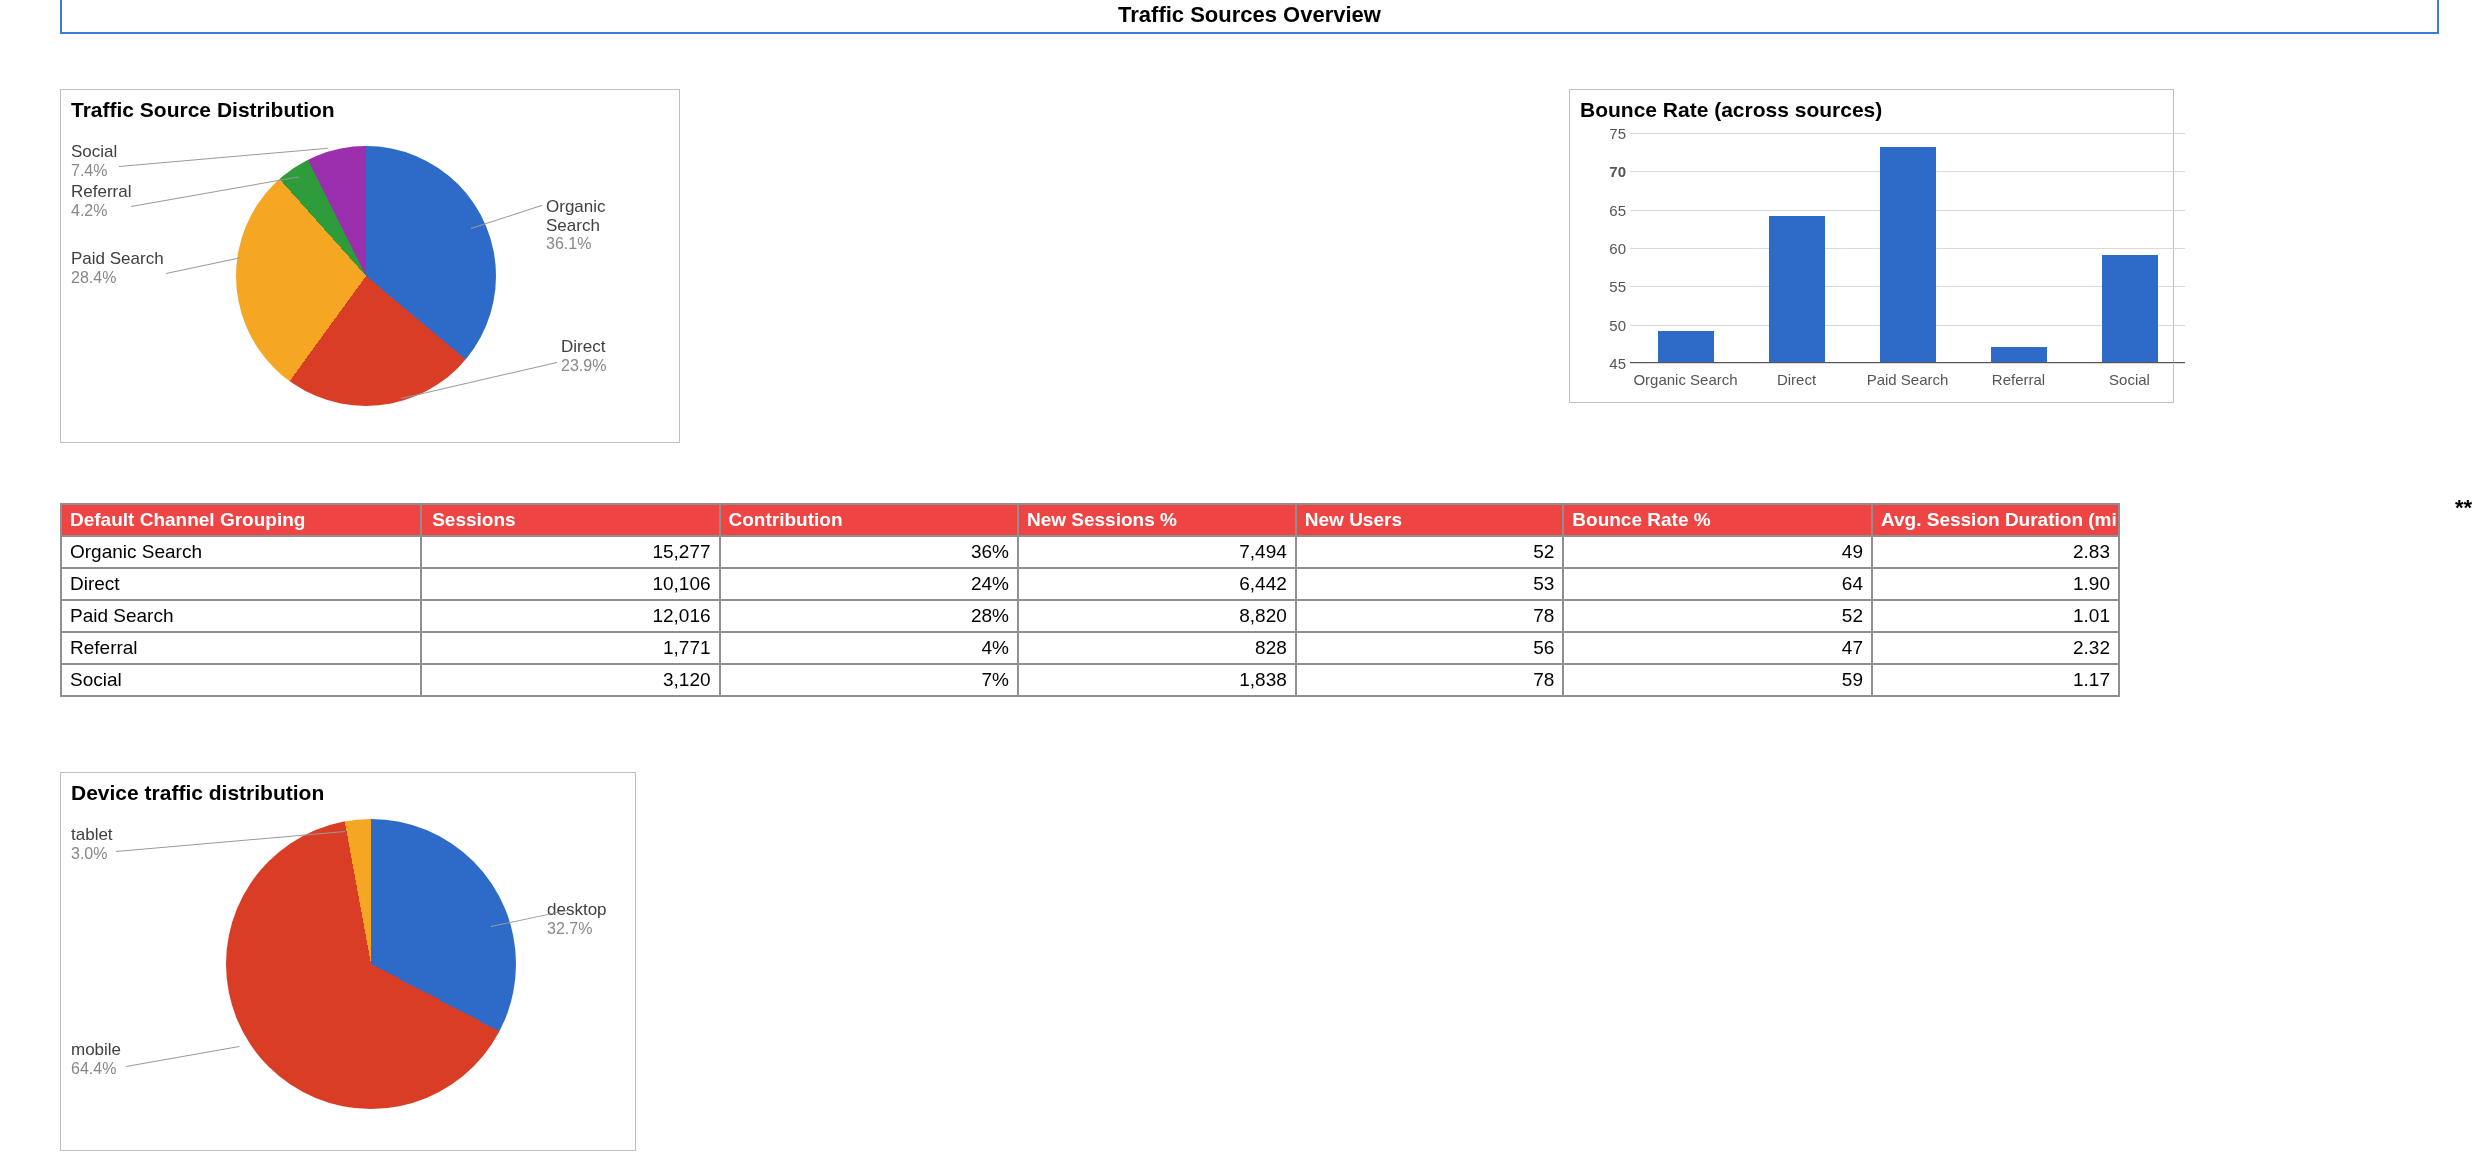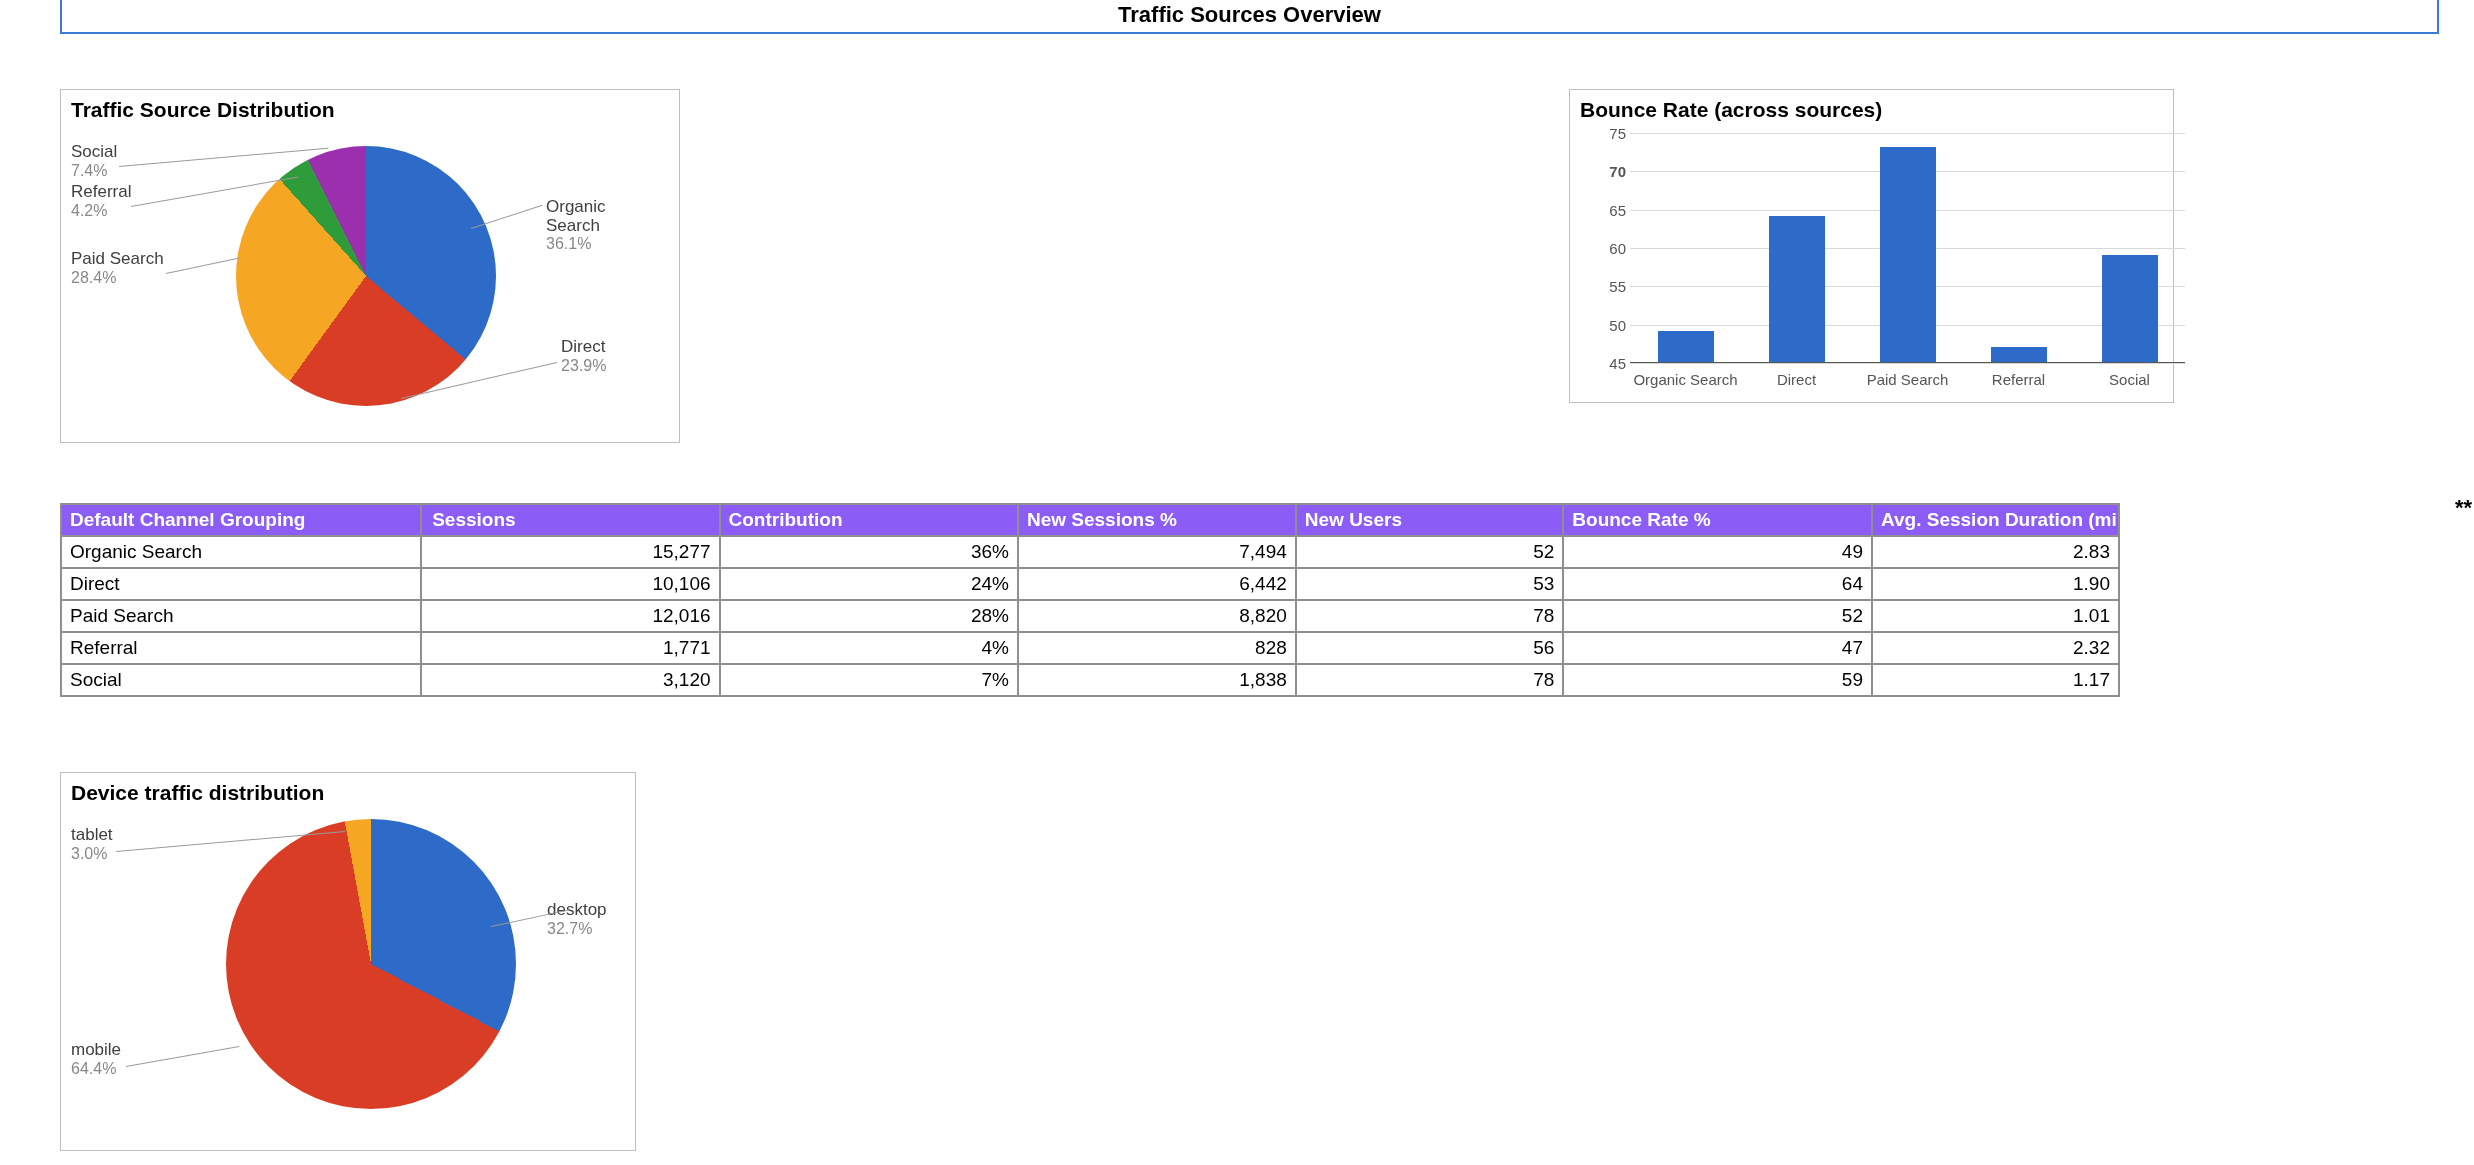--- a/index.html
+++ b/index.html
@@ -127,21 +127,21 @@
   }
   .tbl th, .tbl td {
     border: 2px solid #8f8f8f;
     padding: 3px 8px;
     font-size: 19px;
     height: 32px;
     overflow: hidden;
     white-space: nowrap;
   }
   .tbl th {
-    background: #8b5cf6;
+    background: #ef4444;
     color: #fff;
     text-align: left;
     font-weight: 700;
   }
   .tbl td.num { text-align: right; }
   .side-marker {
     position: absolute;
     right: 2px;
     top: 495px;
     font-weight: 700;

